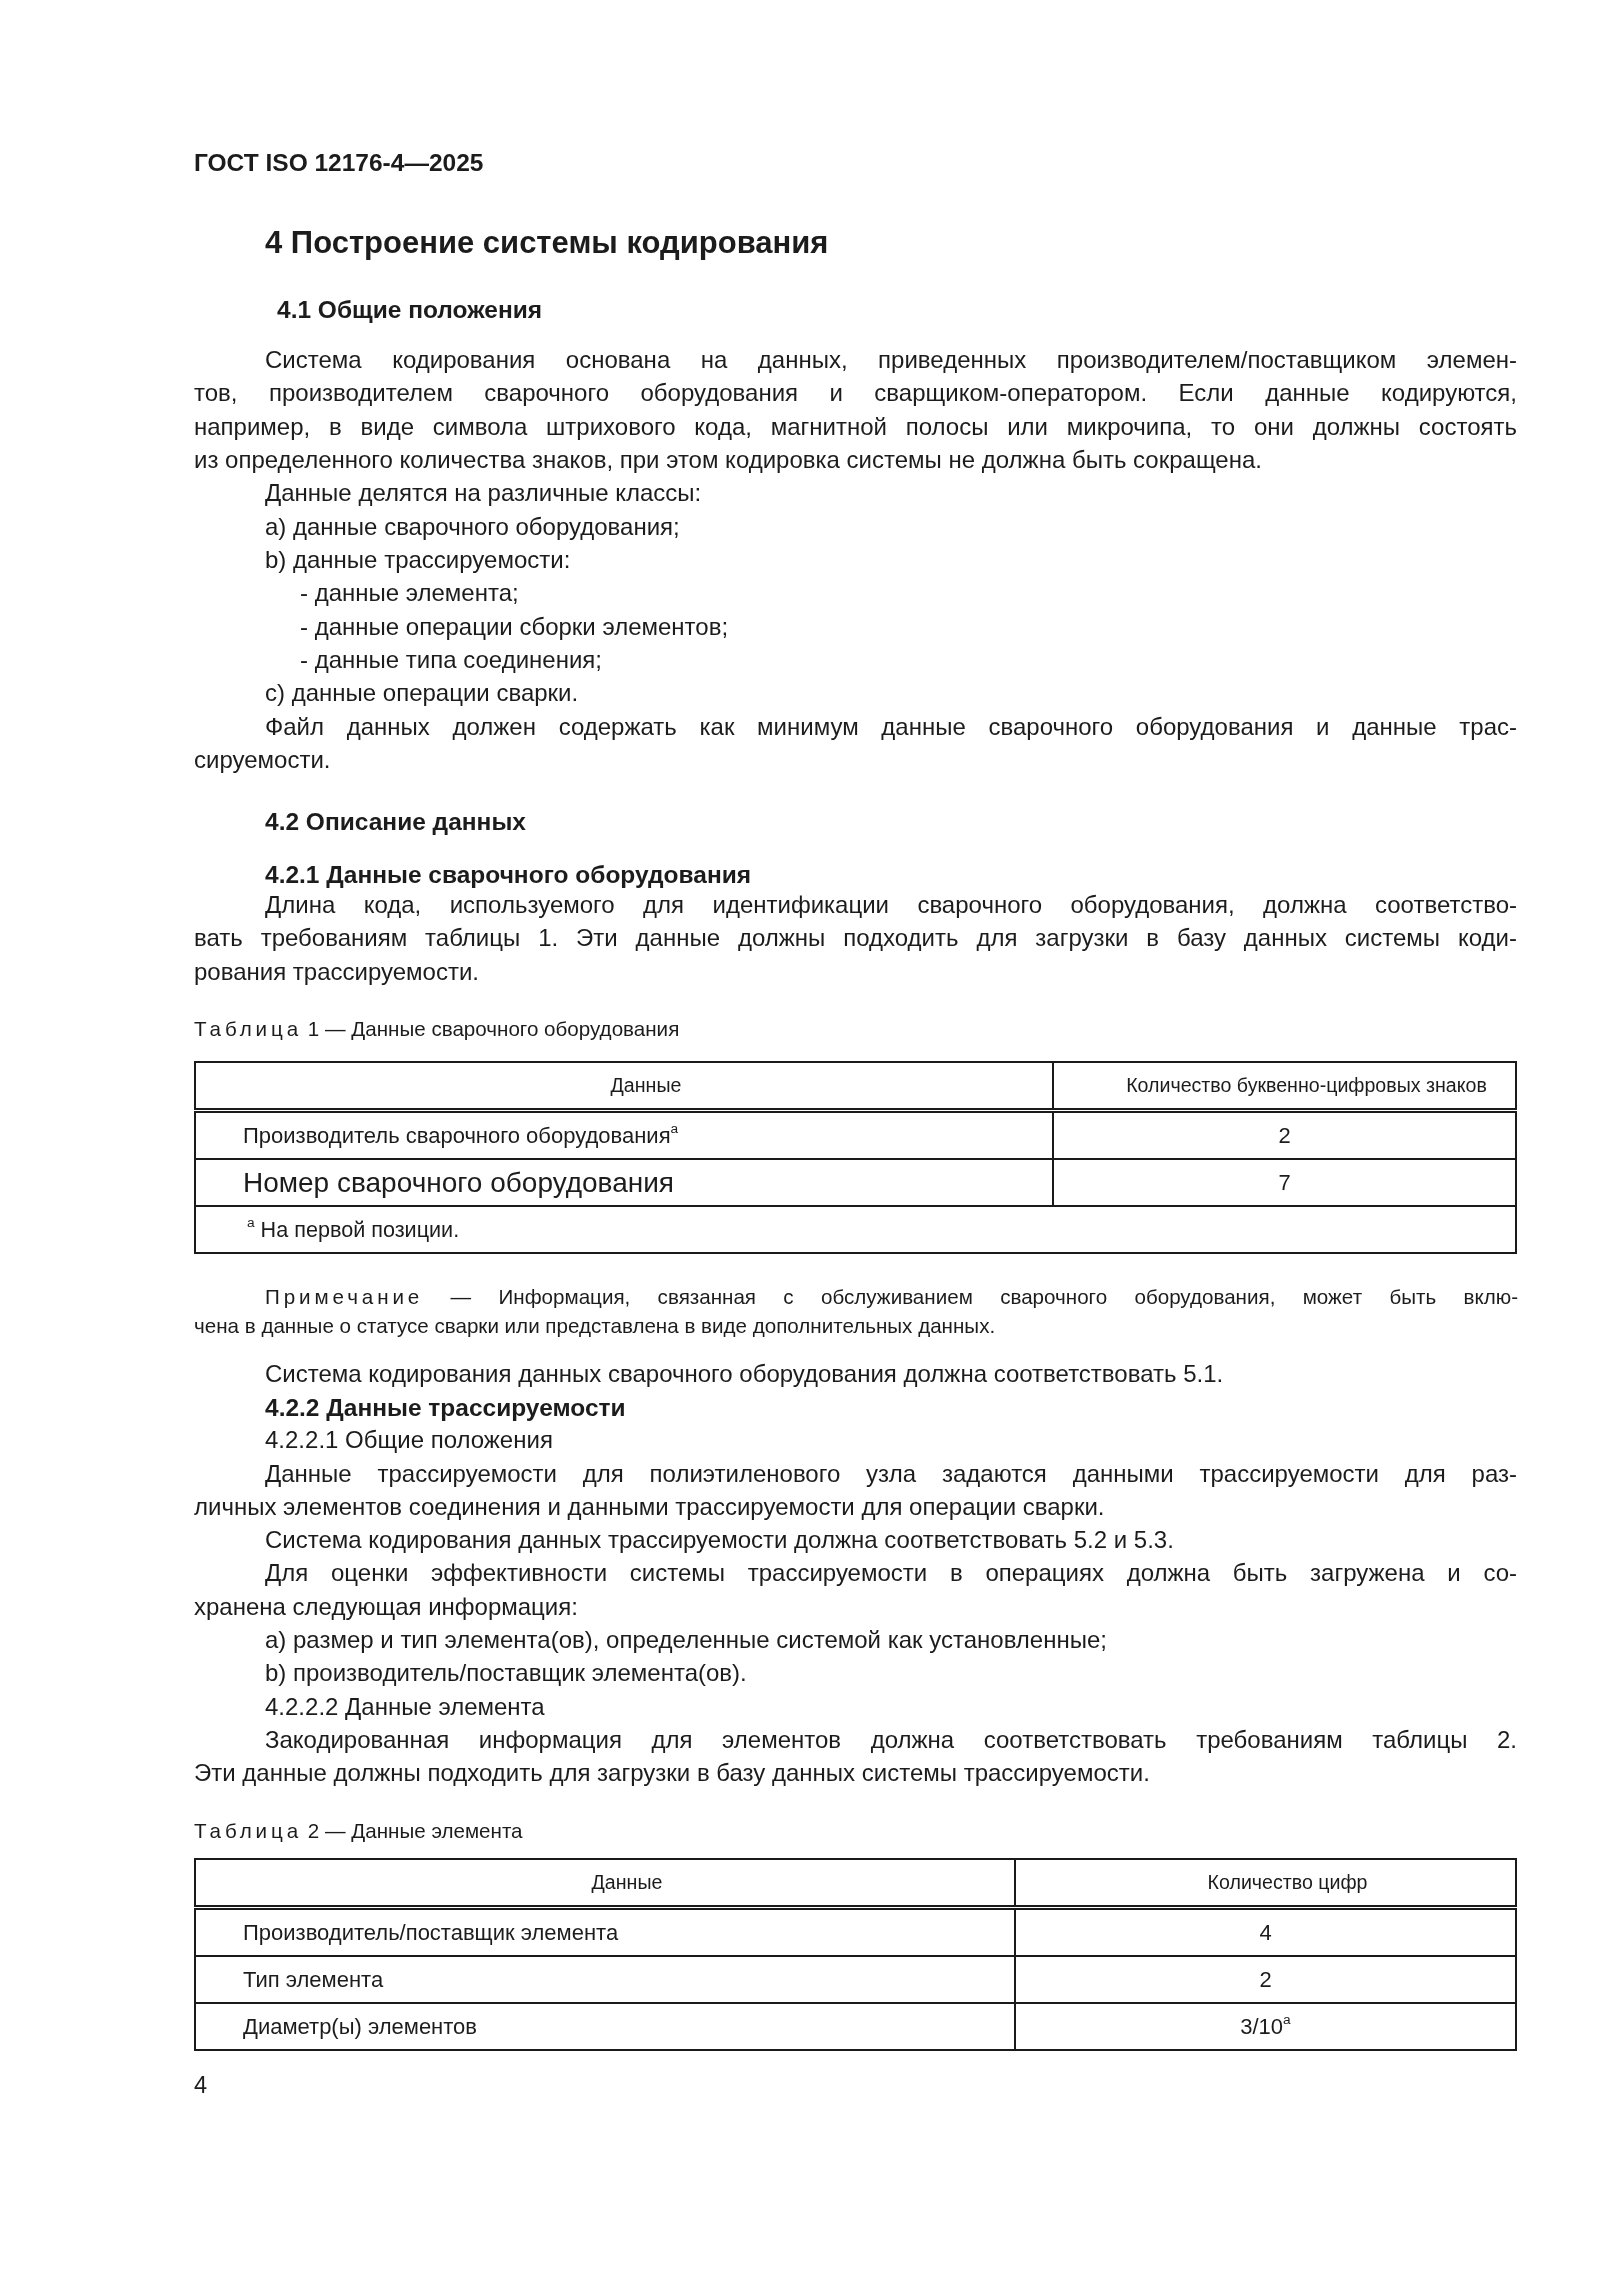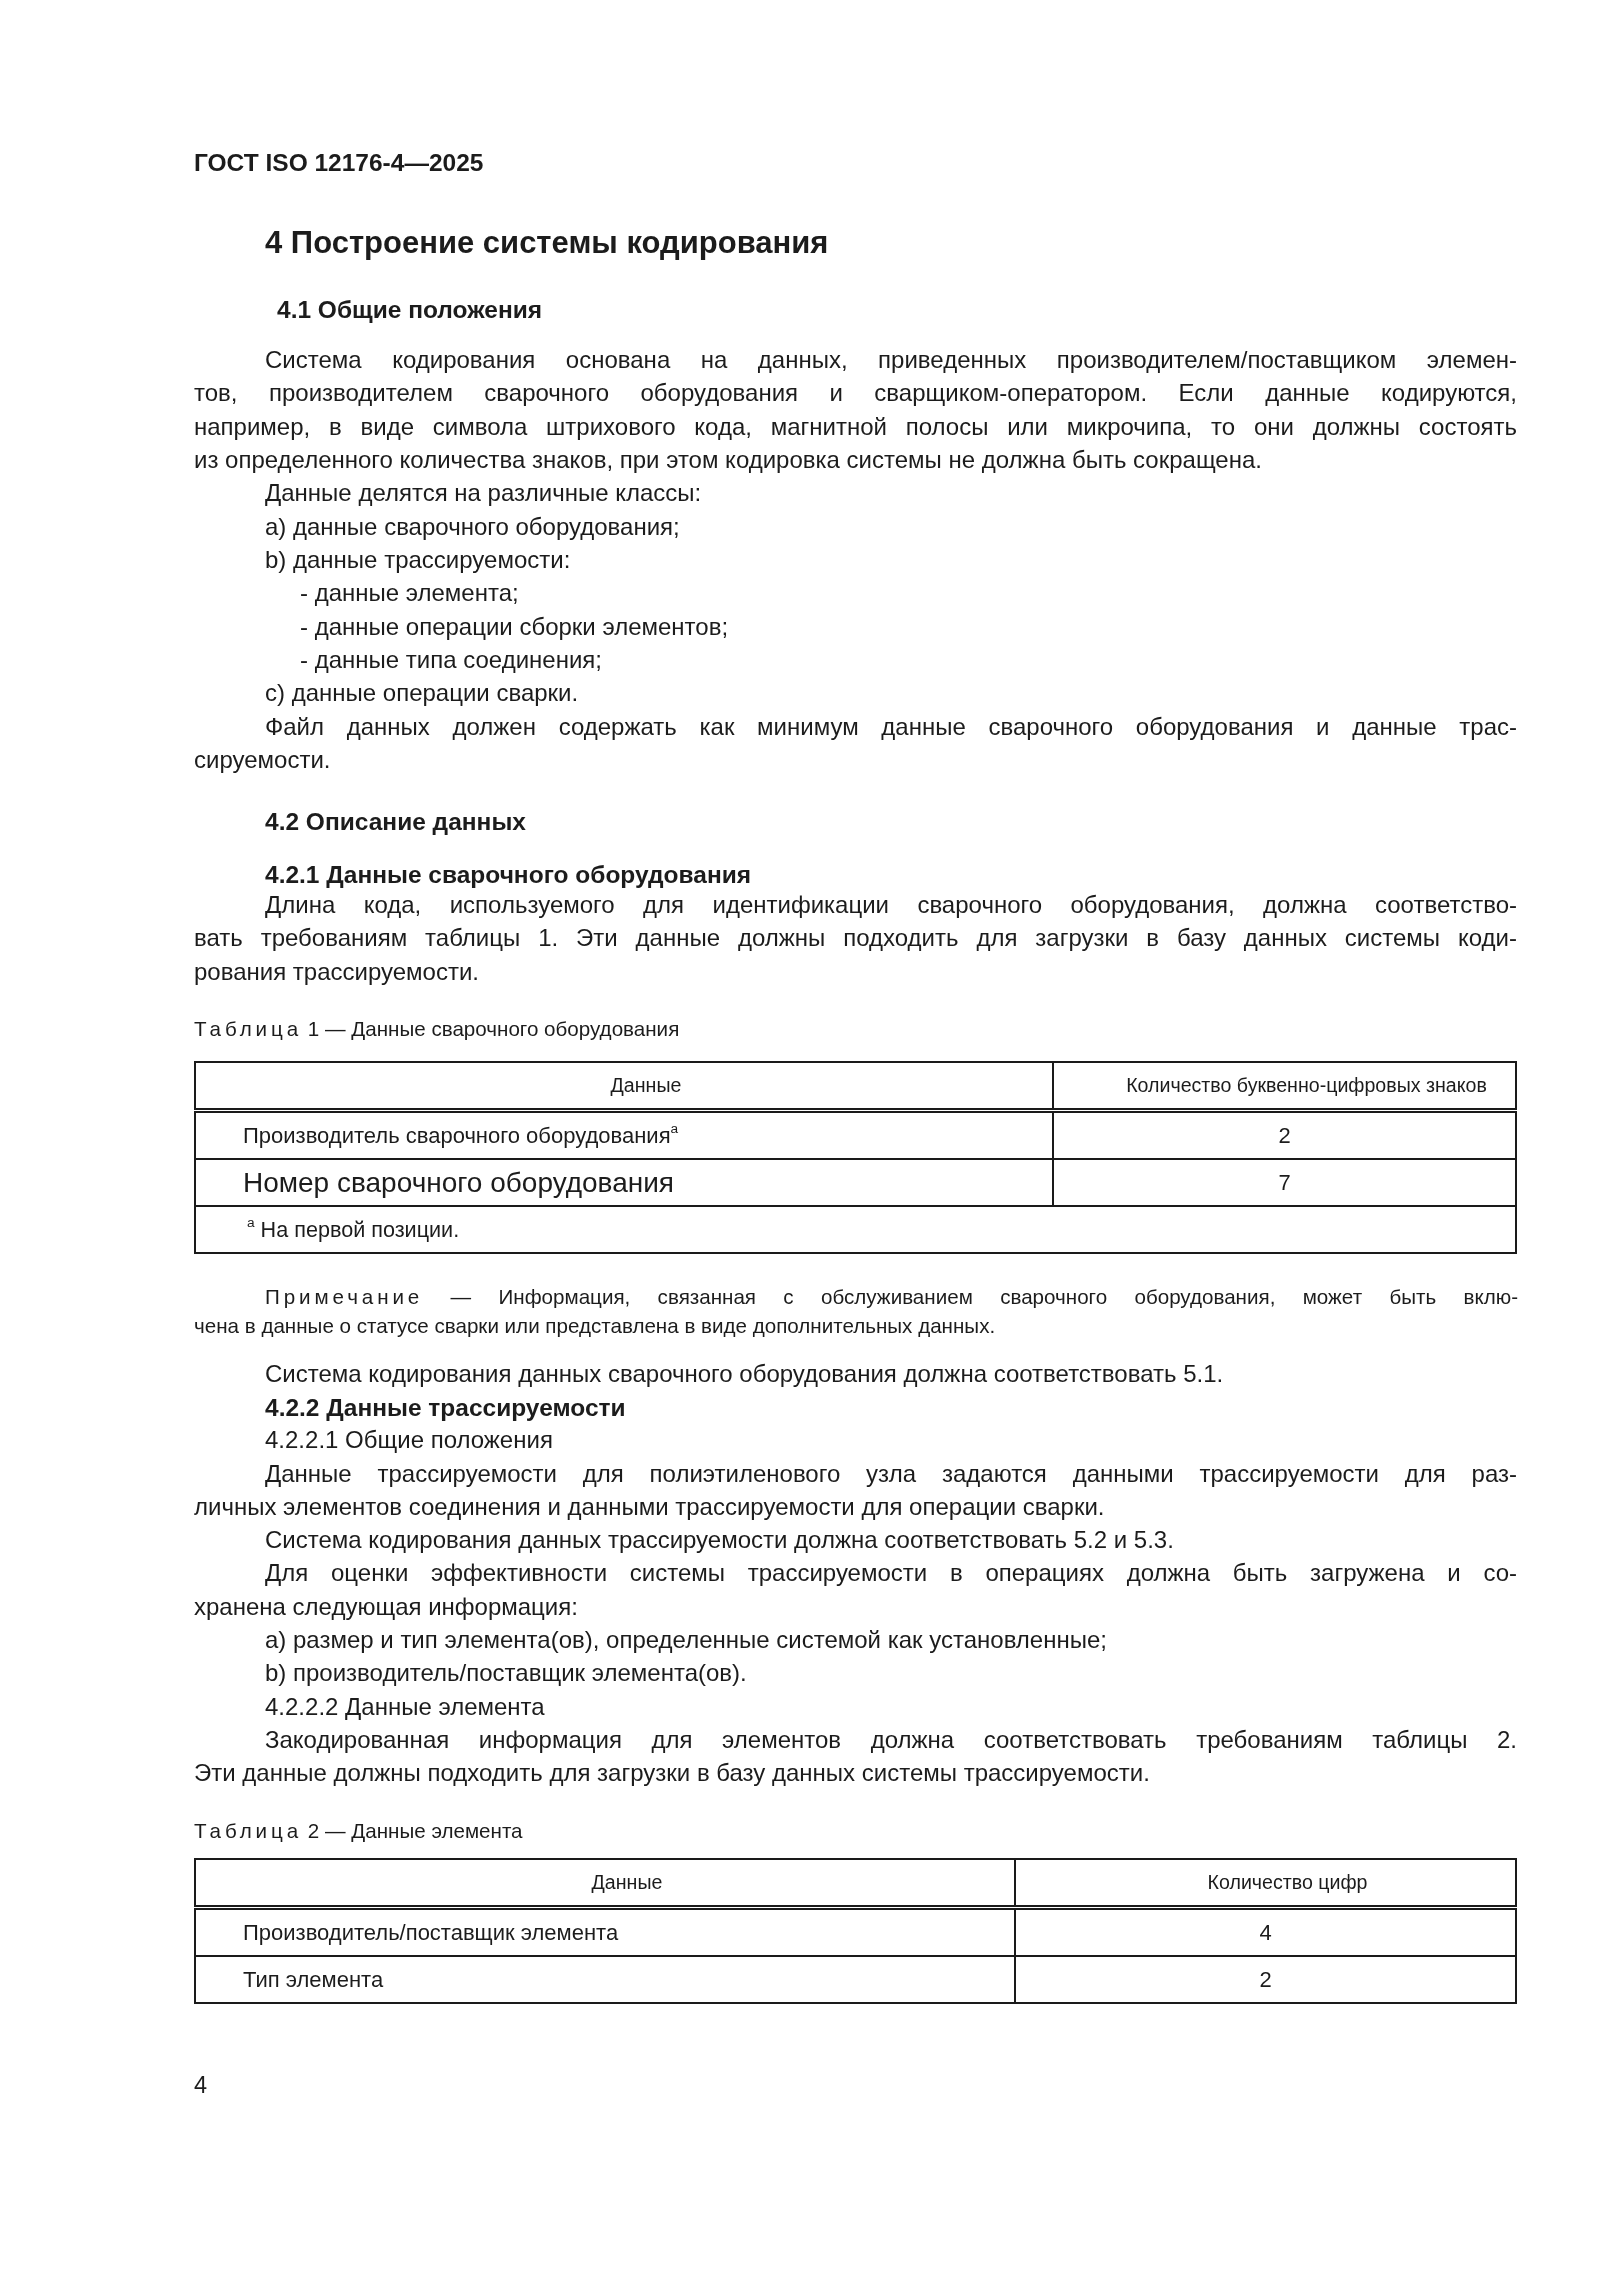--- a/index.html
+++ b/index.html
@@ -104,17 +104,21 @@
     <td class="c">Количество цифр</td>
   </tr>
   <tr>
     <td class="l" style="font-size:22px;">Производитель/поставщик элемента</td>
     <td class="c" style="font-size:22px;">4</td>
   </tr>
   <tr>
     <td class="l" style="font-size:22px;">Тип элемента</td>
     <td class="c" style="font-size:22px;">2</td>
   </tr>
+  <tr>
+    <td class="l" style="font-size:22px;">Диаметр(ы) элементов</td>
+    <td class="c" style="font-size:22px;"><span>3/10</span><sup>a</sup></td>
+  </tr>
 </tbody>
   </table>
 
 <div class="abs pagenum">4</div>
 
 
 </body></html>

